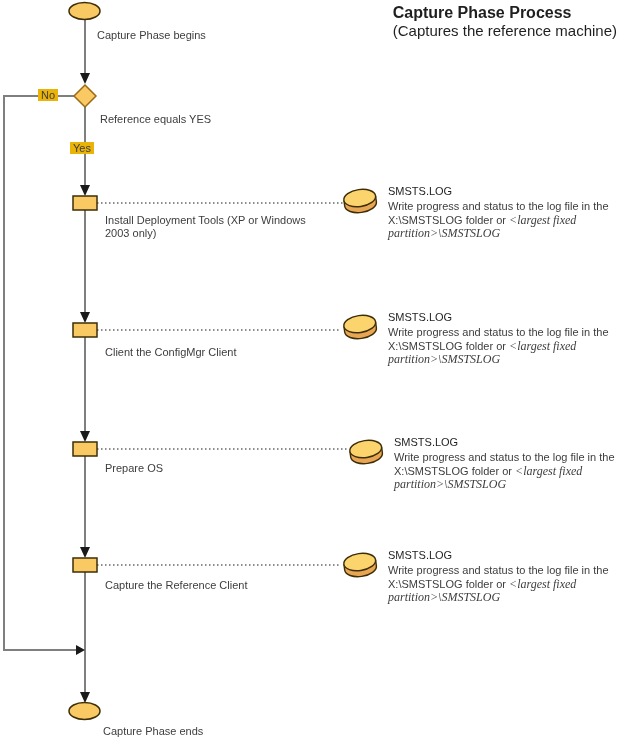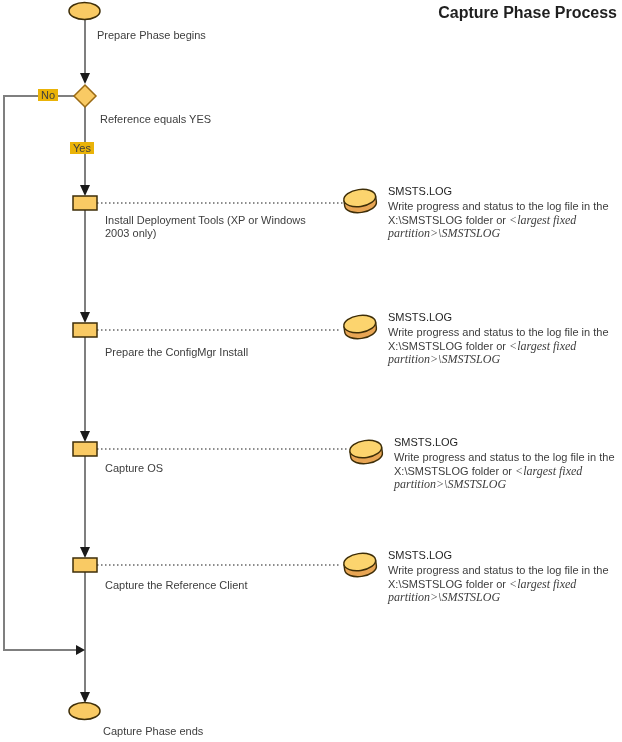--- a/index.html
+++ b/index.html
@@ -67,29 +67,30 @@
     <polygon points="85,85 96,96 85,107 74,96" fill="#F9CA64" stroke="#9A6A14" stroke-width="1.5"></polygon>
     <rect x="73" y="196" width="24" height="14" fill="#F9CA64" stroke="#3E2E08" stroke-width="1.5"></rect>
     <rect x="73" y="323" width="24" height="14" fill="#F9CA64" stroke="#3E2E08" stroke-width="1.5"></rect>
     <rect x="73" y="442" width="24" height="14" fill="#F9CA64" stroke="#3E2E08" stroke-width="1.5"></rect>
     <rect x="73" y="558" width="24" height="14" fill="#F9CA64" stroke="#3E2E08" stroke-width="1.5"></rect>
     <ellipse cx="84.5" cy="711" rx="15.5" ry="8.5" fill="#F9CA64" stroke="#3E2E08" stroke-width="1.5"></ellipse>
   </svg>
 
   <div id="title-block">
     <div class="heading">Capture Phase Process</div>
+    <div class="subheading">(Captures the reference machine)</div>
   </div>
 
-  <div class="flow-label" style="left:97px;top:29px">Prepare Phase begins</div>
+  <div class="flow-label" style="left:97px;top:29px">Capture Phase begins</div>
   <div class="branch-label" style="left:38px;top:89px">No</div>
   <div class="flow-label" style="left:100px;top:113px">Reference equals YES</div>
   <div class="branch-label" style="left:70px;top:142px">Yes</div>
   <div class="flow-label wrap" style="left:105px;top:214px">Install Deployment Tools (XP or Windows 2003 only)</div>
-  <div class="flow-label" style="left:105px;top:346px">Prepare the ConfigMgr Install</div>
-  <div class="flow-label" style="left:105px;top:462px">Capture OS</div>
+  <div class="flow-label" style="left:105px;top:346px">Client the ConfigMgr Client</div>
+  <div class="flow-label" style="left:105px;top:462px">Prepare OS</div>
   <div class="flow-label" style="left:105px;top:579px">Capture the Reference Client</div>
   <div class="flow-label" style="left:103px;top:725px">Capture Phase ends</div>
 
   <div class="annotation ann-row-0">
     <svg class="disk" width="42" height="32" viewBox="0 0 42 32">
       <g transform="rotate(-8 21 15)">
         <path d="M5,13 L5,19 A16,8.5 0 0 0 37,19 L37,13" fill="#E8A554" stroke="#3E2E08" stroke-width="1.4"></path>
         <ellipse cx="21" cy="13" rx="16" ry="8.5" fill="#FCD46E" stroke="#3E2E08" stroke-width="1.4"></ellipse>
       </g>
     </svg>

